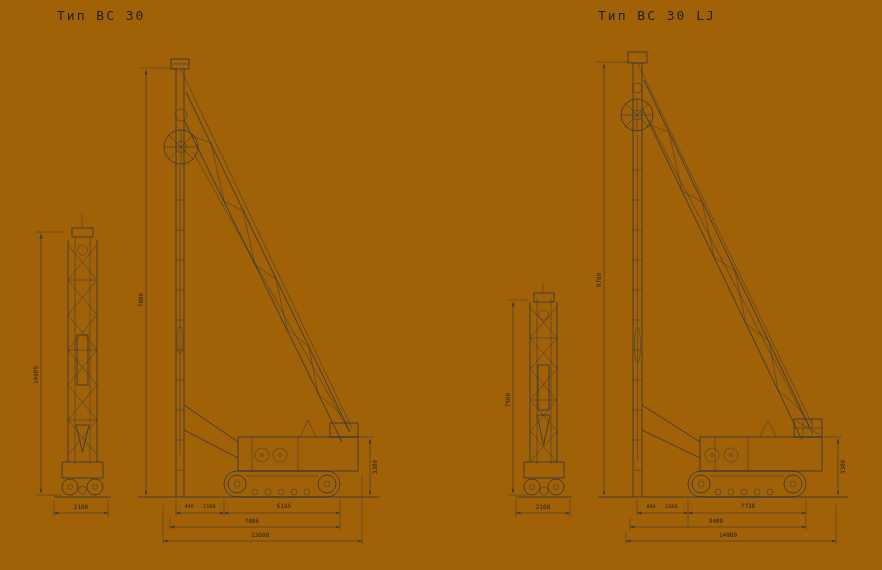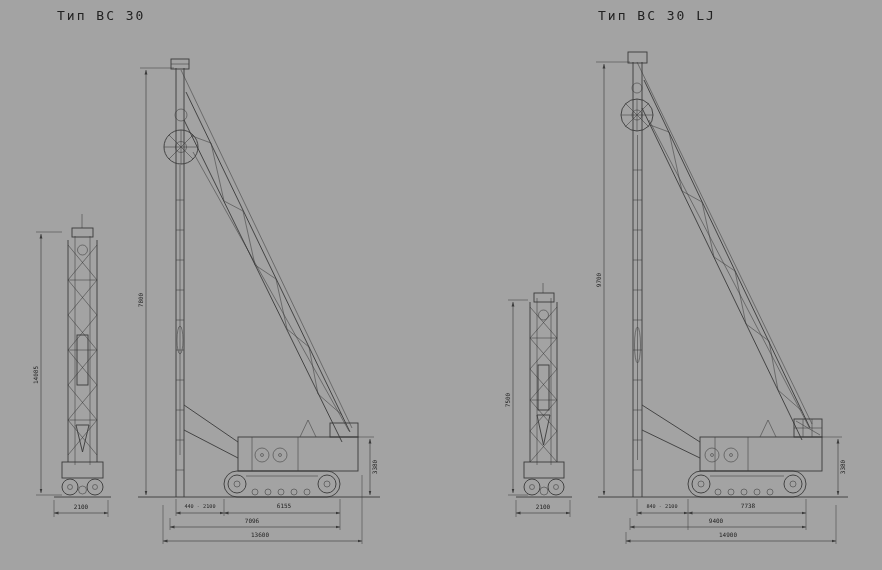--- a/index.html
+++ b/index.html
@@ -5,21 +5,21 @@
   html, body {
     margin: 0;
     padding: 0;
     background: #ffffff;
     font-family: "DejaVu Sans Mono", monospace;
   }
   .sheet {
     position: relative;
     width: 882px;
     height: 570px;
-    background: #a3a3a3;
+    background: #a16207;
     overflow: hidden;
   }
   svg { display: block; }
   .ln   { stroke: #3a3a3a; stroke-width: 0.9; fill: none; }
   .thin { stroke: #3a3a3a; stroke-width: 0.55; fill: none; }
   .dim  { stroke: #3a3a3a; stroke-width: 0.6; fill: none;
           marker-start: url(#as); marker-end: url(#ae); }
   .ext  { stroke: #3a3a3a; stroke-width: 0.5; fill: none; }
   .title  { font: 13px "DejaVu Sans Mono", monospace; letter-spacing: 2px; fill: #222222; }
   .dimtxt { font: 6px "DejaVu Sans Mono", monospace; fill: #222222; }

